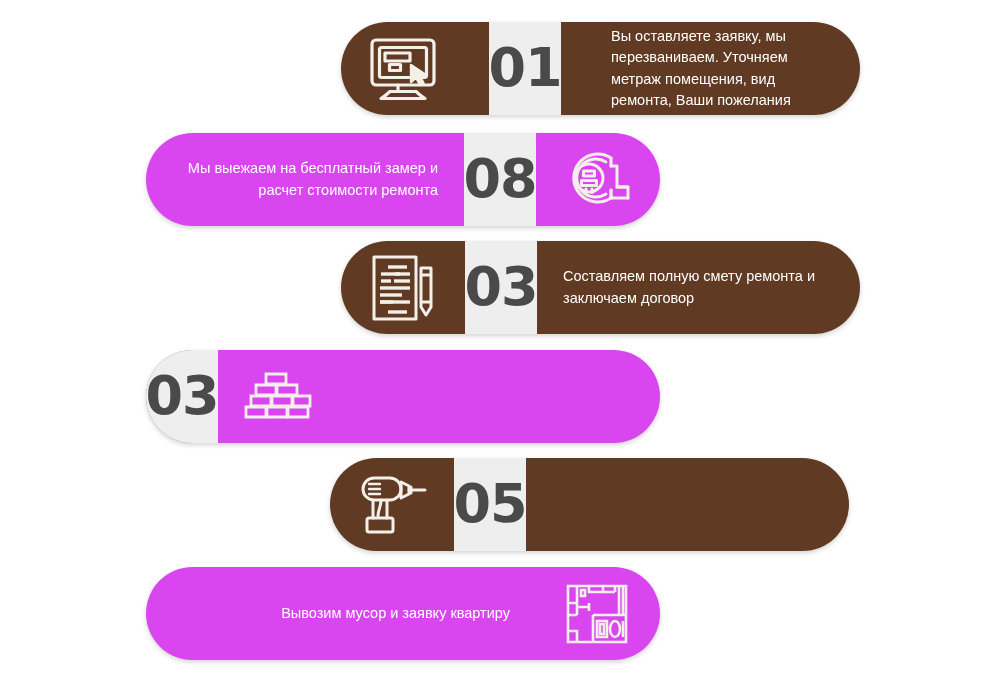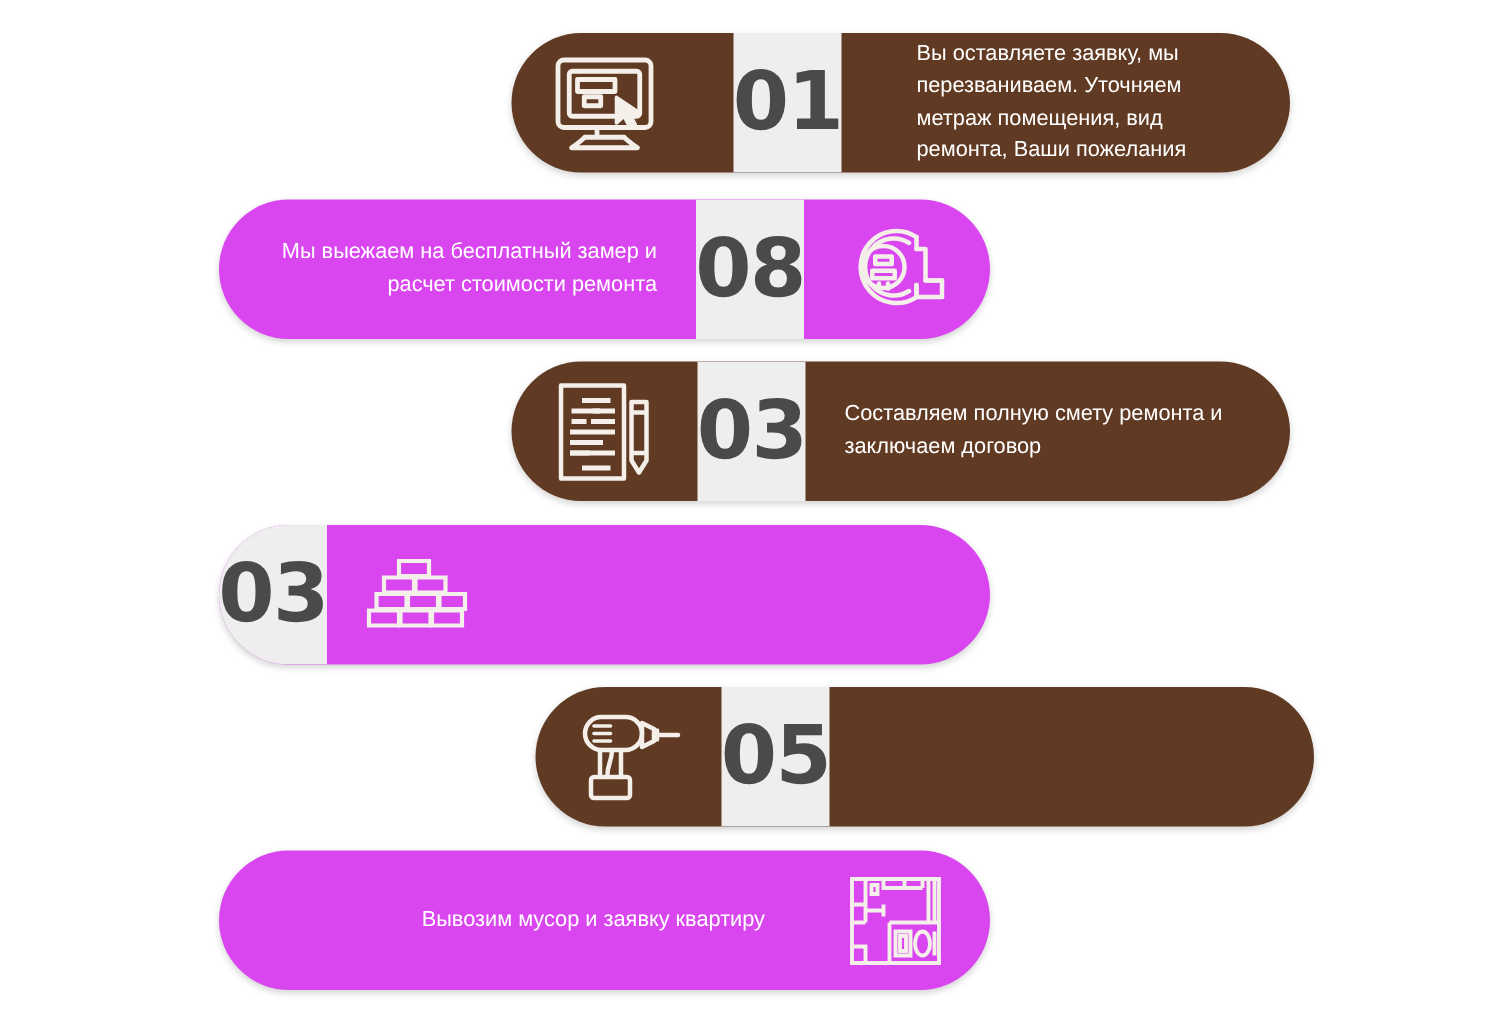--- a/index.html
+++ b/index.html
@@ -82,21 +82,21 @@
   }
 
   .gfx { display: block; }
   .gfx * { vector-effect: non-scaling-stroke; }
 
   
   #row-1 { left: 341px; top:  22px; width: 519px; gap: 24px; }
   #row-2 { left: 146px; top: 133px; width: 514px; }
   #row-3 { left: 341px; top: 241px; width: 519px; }
   #row-4 { left: 146px; top: 350px; width: 514px; }
-  #row-5 { left: 357px; top: 458px; width: 519px; }
+  #row-5 { left: 330px; top: 458px; width: 519px; }
   #row-6 { left: 146px; top: 567px; width: 514px; }
 </style>
 </head>
 <body>
 
 <div class="canvas">
 
   <div class="step brown icon-left" id="row-1">
     <div class="icon-cell">
       <svg class="gfx" width="78" height="68" viewBox="0 0 78 68" fill="none" stroke="#f4efe9" stroke-width="3.2" stroke-linejoin="round" stroke-linecap="round">

